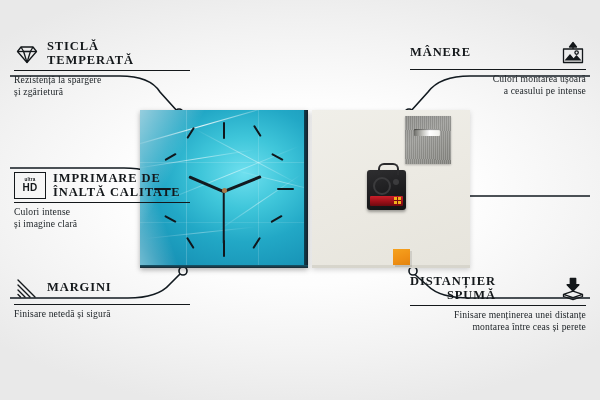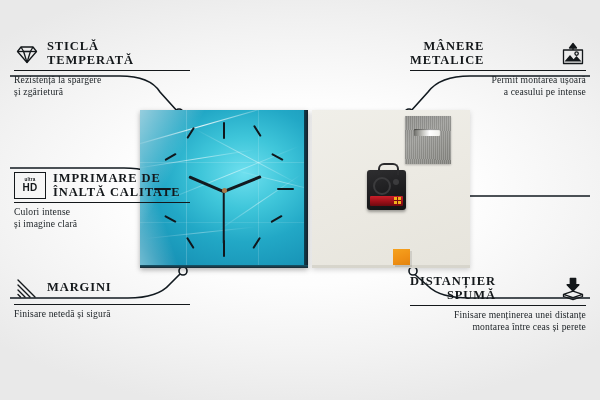--- a/index.html
+++ b/index.html
@@ -268,37 +268,37 @@
     </div>
     <div class="rule" style="width:176px;"></div>
     <div class="desc">
       <span>Finisare netedă și sigură</span>
     </div>
   </div>
 
   <div class="feature right" style="left:410px;top:40px;width:176px;">
     <div class="head">
       <span class="title">
-        <span>MÂNERE</span><br><span>METALICE</span>
+        <span>MÂNERE</span><br>
       </span>
       <span class="ico">
         <svg viewBox="0 0 26 26">
             <g fill="none" stroke="#14181b" stroke-width="1.3" stroke-linejoin="round">
           <path d="M13 2.5 L9.5 7 H16.5 Z" fill="#14181b"></path>
           <path d="M13 7 V9"></path>
           <rect x="3.5" y="9" width="19" height="13.5"></rect>
           <path d="M4.5 20.5 L10 14 L13.6 18.2 L16.5 15 L21.5 20.5 Z" fill="#14181b" stroke="none"></path>
           <circle cx="16.6" cy="12.6" r="1.7"></circle>
         </g>
           </svg>
       </span>
     </div>
     <div class="rule" style="width:176px;"></div>
     <div class="desc">
-      <span>Permit montarea ușoară</span><br><span>a ceasului pe intense</span>
+      <span>Culori montarea ușoară</span><br><span>a ceasului pe intense</span>
     </div>
   </div>
 
 
   <div class="feature right" style="left:410px;top:275px;width:176px;">
     <div class="head">
       <span class="title">
         <span>DISTANȚIER</span><br><span>SPUMĂ</span>
       </span>
       <span class="ico">

